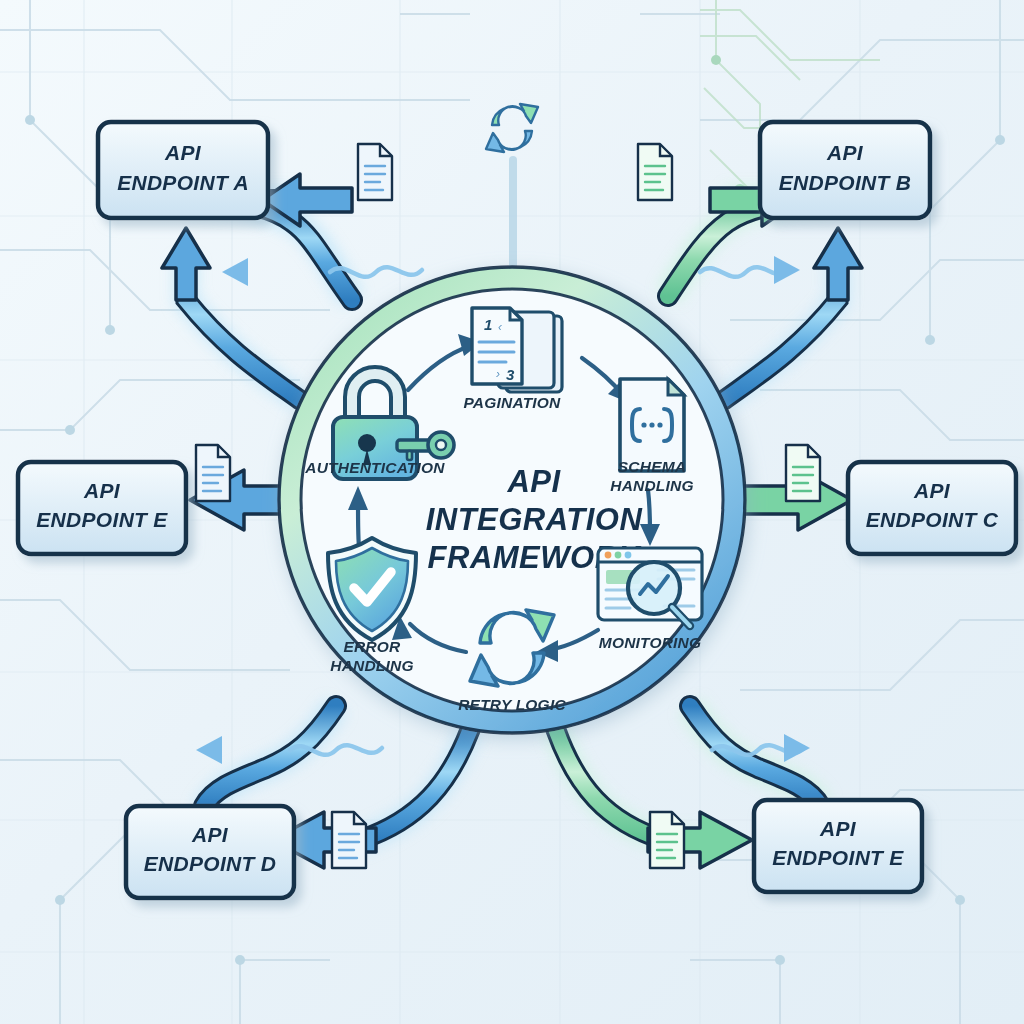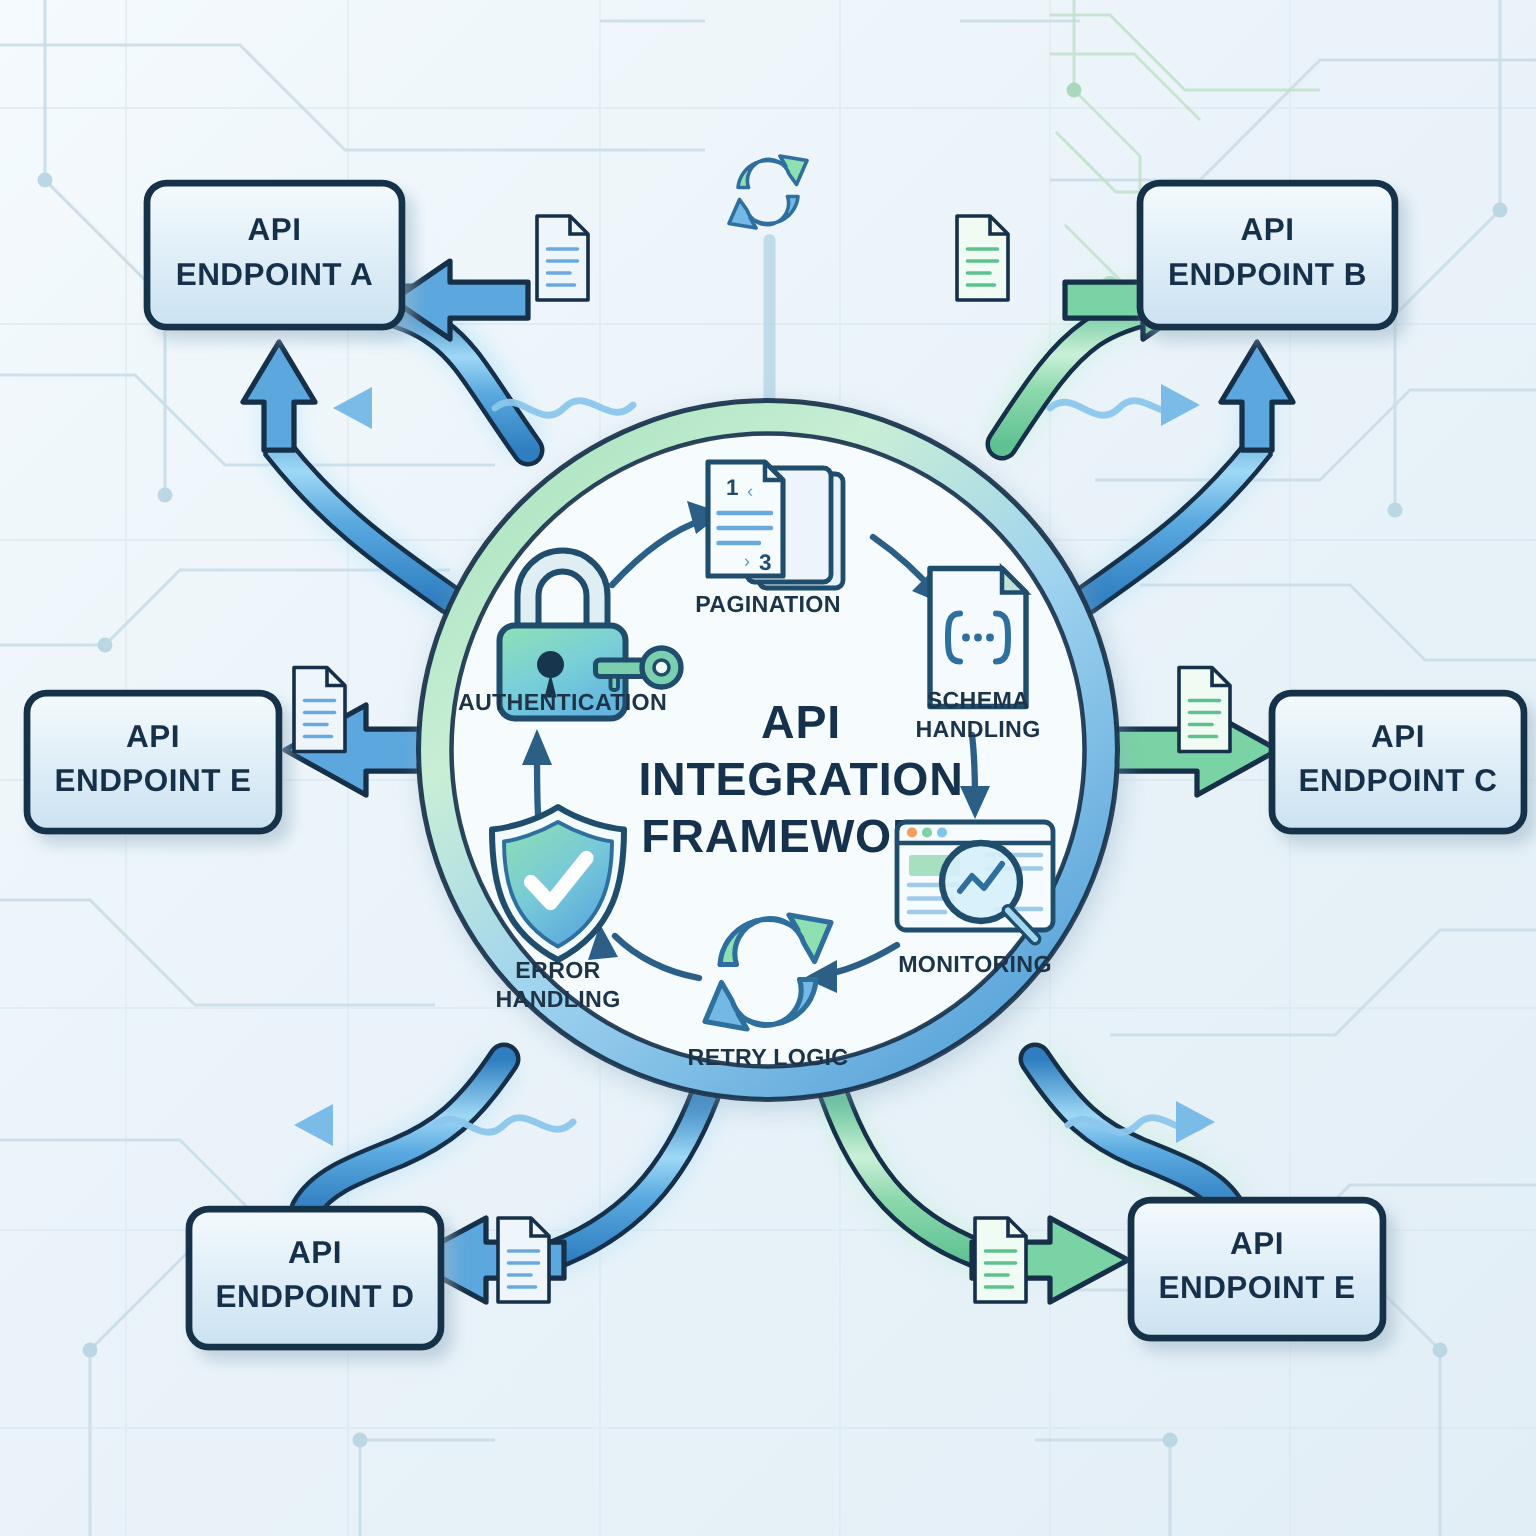--- a/index.html
+++ b/index.html
@@ -1,21 +1,21 @@
 <!DOCTYPE html>
 <html><head>
 <meta charset="utf-8">
 <style>
   html,body{margin:0;padding:0;}
   body{
     width:1024px;height:1024px;overflow:hidden;
     font-family:"Liberation Sans", sans-serif;
     background:#eef4f8;
   }
-  #stage{position:relative;width:1024px;height:1024px;}
+  #stage{position:relative;width:1024px;height:1024px;font-style:italic;}
   #stage svg.layer{position:absolute;left:0;top:0;width:1024px;height:1024px;}
   .ep-label{
     font-family:"Liberation Sans", sans-serif;
     font-weight:bold;
     fill:#16304a;
     text-anchor:middle;
     letter-spacing:0.3px;
   }
   .hub-title{
     font-family:"Liberation Sans", sans-serif;

